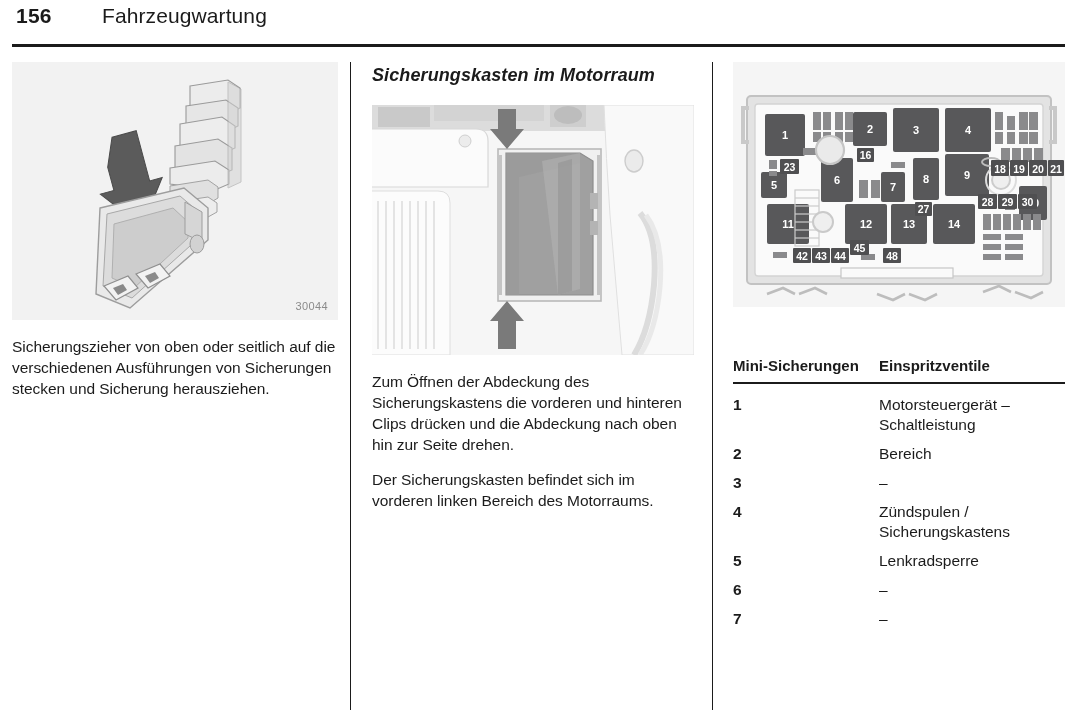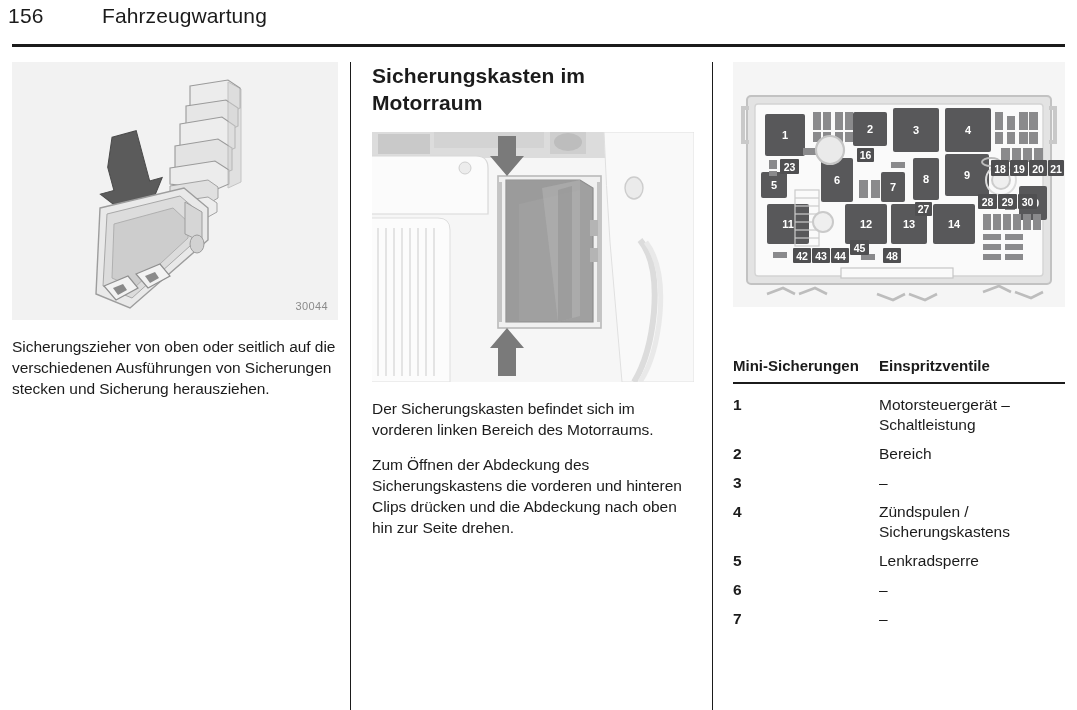--- a/index.html
+++ b/index.html
@@ -18,23 +18,23 @@
 
   
   #page-header {
     position: absolute;
     left: 0; top: 0;
     width: 1077px;
     height: 44px;
   }
   #page-number {
     position: absolute;
-    left: 8px; top: 4px;
+    left: 16px; top: 4px;
     font-size: 21px;
-    font-weight: normal;
+    font-weight: bold;
     letter-spacing: 0.2px;
   }
   #chapter-title {
     position: absolute;
     left: 102px; top: 4px;
     font-size: 21px;
     font-weight: normal;
     letter-spacing: 0.1px;
   }
   #header-rule {
@@ -83,25 +83,26 @@
   .body-text {
     font-size: 15.5px;
     line-height: 21px;
     letter-spacing: -0.05px;
   }
   #col-1 .body-text { margin-top: 16px; }
   .body-text p { margin: 0 0 14px 0; }
 
   
   #section-heading {
-    font-size: 21px;
+    font-size: 18px;
     font-weight: bold;
     line-height: 27px;
     margin: 0 0 16px 0;
     letter-spacing: 0.1px;
+    font-style: italic;
   }
   #engine-bay-figure {
     position: relative;
     width: 322px;
     height: 250px;
     background: #f4f4f4;
     overflow: hidden;
   }
   #engine-bay-figure svg { display: block; }
   #col-2 .body-text { margin-top: 16px; }
@@ -253,22 +254,22 @@
         <path d="M126 4 L144 4 L144 24 L152 24 L135 44 L118 24 L126 24 Z" fill="#7a7a7a"></path>
       </g>
 
       <g>
         <path d="M135 196 L152 216 L144 216 L144 244 L126 244 L126 216 L118 216 Z" fill="#7a7a7a"></path>
       </g>
     </svg>
   </div>
 
   <div class="body-text">
+    <p>Zum Öffnen der Abdeckung des Sicherungskastens die vorderen und hinteren Clips drücken und die Abdeckung nach oben hin zur Seite drehen.</p>
     <p>Der Sicherungskasten befindet sich im vorderen linken Bereich des Motorraums.</p>
-    <p>Zum Öffnen der Abdeckung des Sicherungskastens die vorderen und hinteren Clips drücken und die Abdeckung nach oben hin zur Seite drehen.</p>
   </div>
 </div>
 
 <div class="column" id="col-3">
 
   <div id="fusebox-figure">
     <svg width="332" height="245" viewBox="0 0 332 245">
       <rect x="0" y="0" width="332" height="245" fill="#f5f5f5"></rect>
 
       <rect x="14" y="34" width="304" height="188" rx="4" fill="#e3e3e3" stroke="#c2c2c2" stroke-width="2"></rect>

